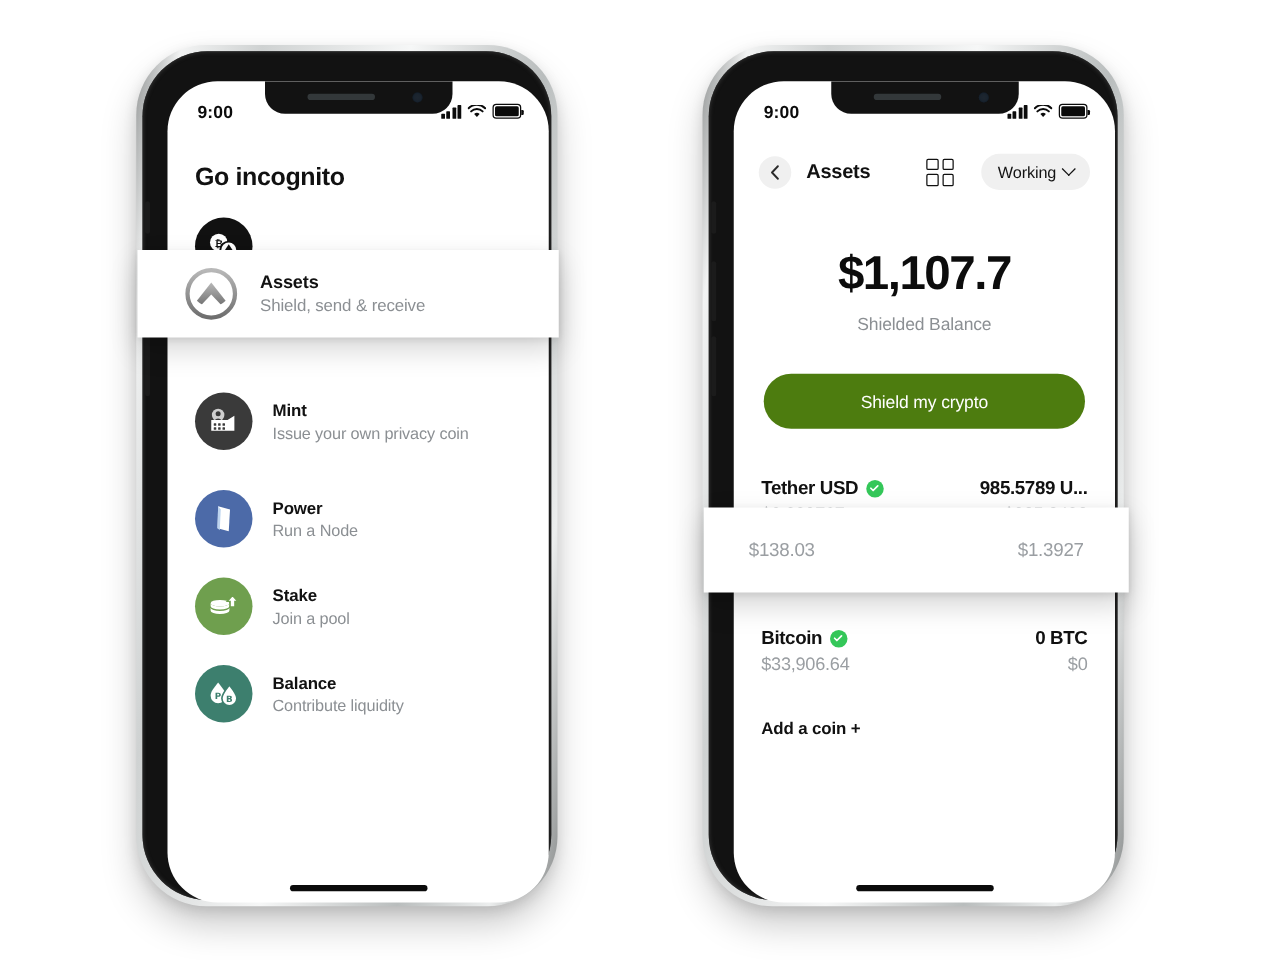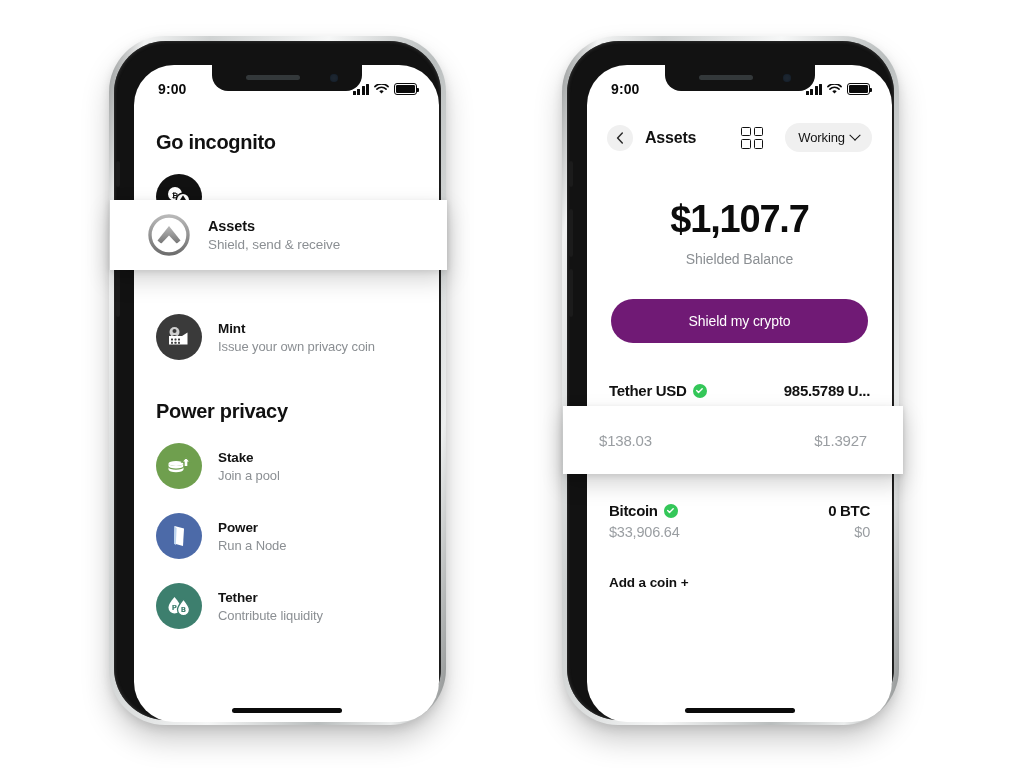--- a/index.html
+++ b/index.html
@@ -304,21 +304,21 @@
     margin-top: 10px;
     font-size: 14px;
     color: #8b8f93;
     font-weight: 400;
     letter-spacing: -0.1px;
   }
   .cta-btn {
     margin: 32px 24px 0 24px;
     height: 44px;
     border-radius: 26px;
-    background: #701a75;
+    background: #4d7c0f;
     color: #ffffff;
     display: flex;
     align-items: center;
     justify-content: center;
     font-size: 14px;
     font-weight: 400;
     letter-spacing: -0.1px;
   }
 
   .coin-list { margin-top: 28px; }
@@ -452,65 +452,64 @@
                 </g>
               </svg>
             </div>
             <div class="menu-text">
               <div class="menu-name">Mint</div>
               <div class="menu-sub">Issue your own privacy coin</div>
             </div>
           </div>
         </div>
 
-        <div class="section-title" id="menu-title-power">Power privacy</div>
 
         <div class="menu-list">
+
+          <div class="menu-row">
+            <div class="menu-ico" style="background:#4c6aa8">
+              <svg class="ico-svg" width="24" height="26" viewBox="0 0 24 26">
+                <path d="M7.5 3 L17 5.5 L16 23 L7 20.5 Z" fill="#ffffff"></path>
+                <path d="M7.5 3 L9.6 5.6 L8.8 22.2 L7 20.5 Z" fill="#bcd4ef"></path>
+              </svg>
+            </div>
+            <div class="menu-text">
+              <div class="menu-name">Power</div>
+              <div class="menu-sub">Run a Node</div>
+            </div>
+          </div>
 
           <div class="menu-row">
             <div class="menu-ico" style="background:#6f9f4e">
               <svg class="ico-svg" width="28" height="24" viewBox="0 0 28 24">
                 <g fill="#ffffff">
                   <ellipse cx="11" cy="9.5" rx="7.5" ry="2.6"></ellipse>
                   <path d="M3.5 9.5 v2.4 a7.5 2.6 0 0 0 15 0 v-2.4 a7.5 2.6 0 0 1 -15 0 z"></path>
                   <path d="M3.5 13.2 v2.4 a7.5 2.6 0 0 0 15 0 v-2.4 a7.5 2.6 0 0 1 -15 0 z"></path>
                 </g>
                 <path d="M21 3.5 l4.2 4.6 h-2.3 v4.4 h-3.8 v-4.4 h-2.3 z" fill="#ffffff" stroke="#6f9f4e" stroke-width="1.1"></path>
               </svg>
             </div>
             <div class="menu-text">
               <div class="menu-name">Stake</div>
               <div class="menu-sub">Join a pool</div>
             </div>
           </div>
 
           <div class="menu-row">
-            <div class="menu-ico" style="background:#4c6aa8">
-              <svg class="ico-svg" width="24" height="26" viewBox="0 0 24 26">
-                <path d="M7.5 3 L17 5.5 L16 23 L7 20.5 Z" fill="#ffffff"></path>
-                <path d="M7.5 3 L9.6 5.6 L8.8 22.2 L7 20.5 Z" fill="#bcd4ef"></path>
-              </svg>
-            </div>
-            <div class="menu-text">
-              <div class="menu-name">Power</div>
-              <div class="menu-sub">Run a Node</div>
-            </div>
-          </div>
-
-          <div class="menu-row">
             <div class="menu-ico" style="background:#3d7f6e">
               <svg class="ico-svg" width="30" height="26" viewBox="0 0 30 26">
                 <path d="M10.5 4 C14.5 9 16.5 11.6 16.5 14.6 A6 6 0 0 1 4.5 14.6 C4.5 11.6 6.5 9 10.5 4 Z" fill="#ffffff"></path>
                 <path d="M19.5 6 C23.5 11 25.5 13.6 25.5 16.6 A6 6 0 0 1 13.5 16.6 C13.5 13.6 15.5 11 19.5 6 Z" fill="#ffffff" stroke="#3d7f6e" stroke-width="1.3"></path>
                 <text x="10.4" y="17.4" font-size="7" font-weight="700" text-anchor="middle" fill="#3d7f6e" font-family="DejaVu Sans, sans-serif">P</text>
                 <text x="19.4" y="19.4" font-size="7" font-weight="700" text-anchor="middle" fill="#3d7f6e" font-family="DejaVu Sans, sans-serif">B</text>
               </svg>
             </div>
             <div class="menu-text">
-              <div class="menu-name">Tether</div>
+              <div class="menu-name">Balance</div>
               <div class="menu-sub">Contribute liquidity</div>
             </div>
           </div>
         </div>
       </div>
 
       <div class="home-ind"></div>
     </div>
   </div>
 </div>

